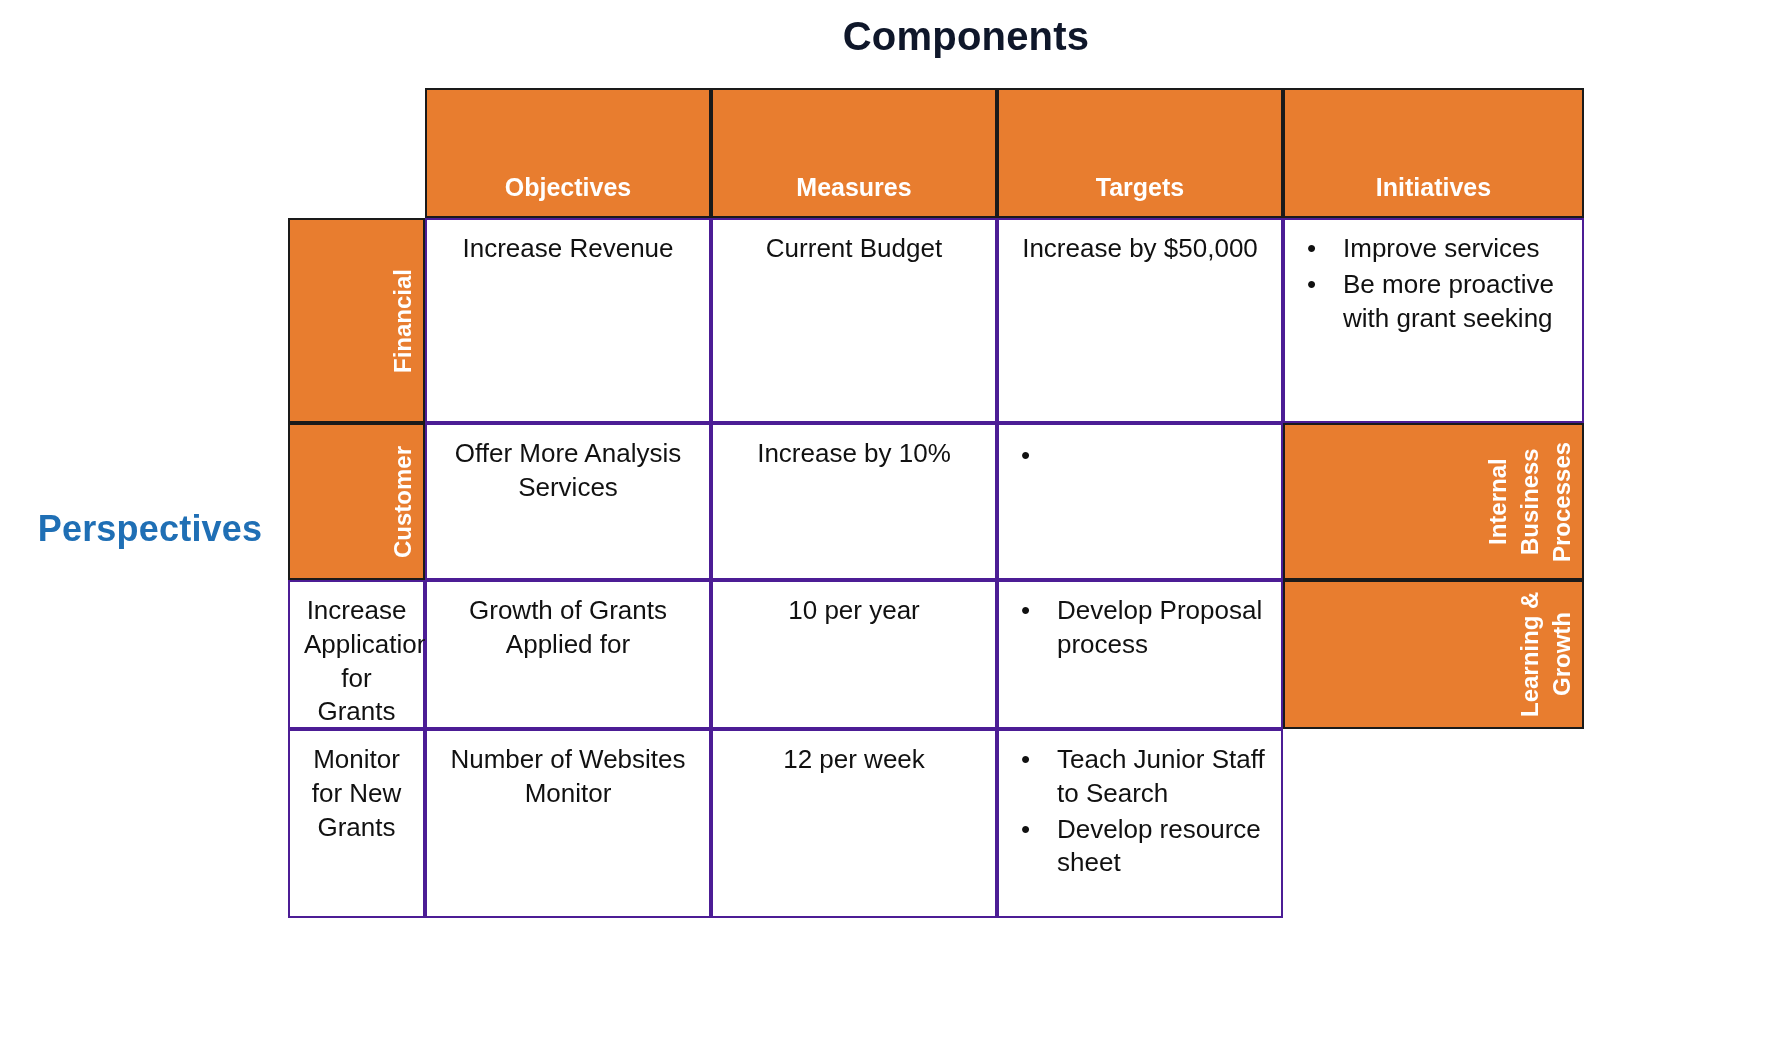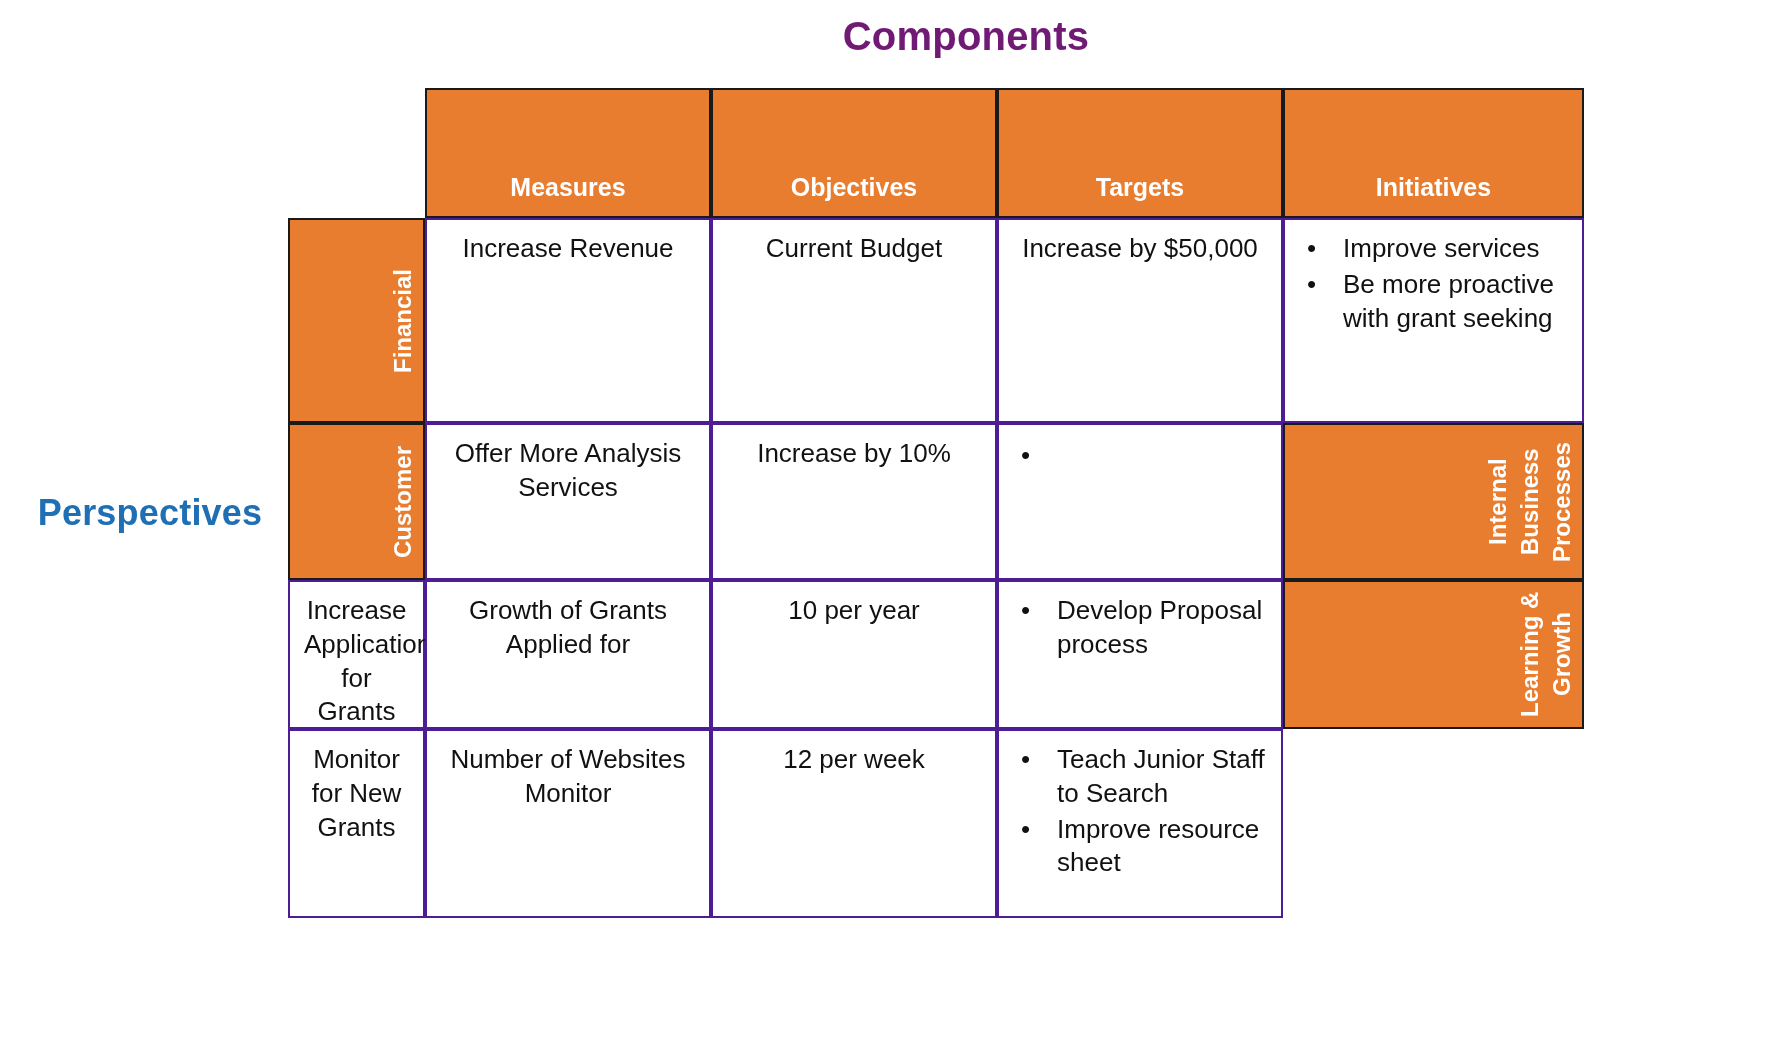--- a/index.html
+++ b/index.html
@@ -17,27 +17,27 @@
 
   
   #components-title {
     position: absolute;
     left: 486px;
     top: 14px;
     width: 960px;
     text-align: center;
     font-size: 40px;
     font-weight: bold;
-    color: #701a75;
+    color: #0f172a;
     letter-spacing: 0.2px;
   }
   #perspectives-title {
     position: absolute;
     left: 10px;
-    top: 492px;
+    top: 508px;
     width: 280px;
     text-align: center;
     font-size: 36px;
     font-weight: bold;
     color: #1F6FB5;
     letter-spacing: 0.2px;
   }
 
   
   #scorecard {
@@ -146,22 +146,22 @@
 <div>
 
   <div id="components-title">Components</div>
 
   <div id="perspectives-title">Perspectives</div>
 
   <div id="scorecard">
     <div class="grid">
 
       <div class="corner-blank"></div>
+      <div class="col-head">Objectives</div>
       <div class="col-head">Measures</div>
-      <div class="col-head">Objectives</div>
       <div class="col-head">Targets</div>
       <div class="col-head">Initiatives</div>
 
       <div class="row-label">
         <div class="vstack">
           <div class="vline">Financial</div>
         </div>
       </div>
       <div class="cell centered">Increase Revenue</div>
       <div class="cell centered">Current Budget</div>
@@ -207,19 +207,19 @@
           <div class="vline">Learning &amp;</div>
           <div class="vline">Growth</div>
         </div>
       </div>
       <div class="cell centered">Monitor for New Grants</div>
       <div class="cell centered">Number of Websites Monitor</div>
       <div class="cell centered">12 per week</div>
       <div class="cell">
         <ul class="bullets">
           <li><span class="dot">•</span><span>Teach Junior Staff to Search</span></li>
-          <li><span class="dot">•</span><span>Improve resource sheet</span></li>
+          <li><span class="dot">•</span><span>Develop resource sheet</span></li>
         </ul>
       </div>
 
     </div>
   </div>
 </div>
 
 </body></html>

